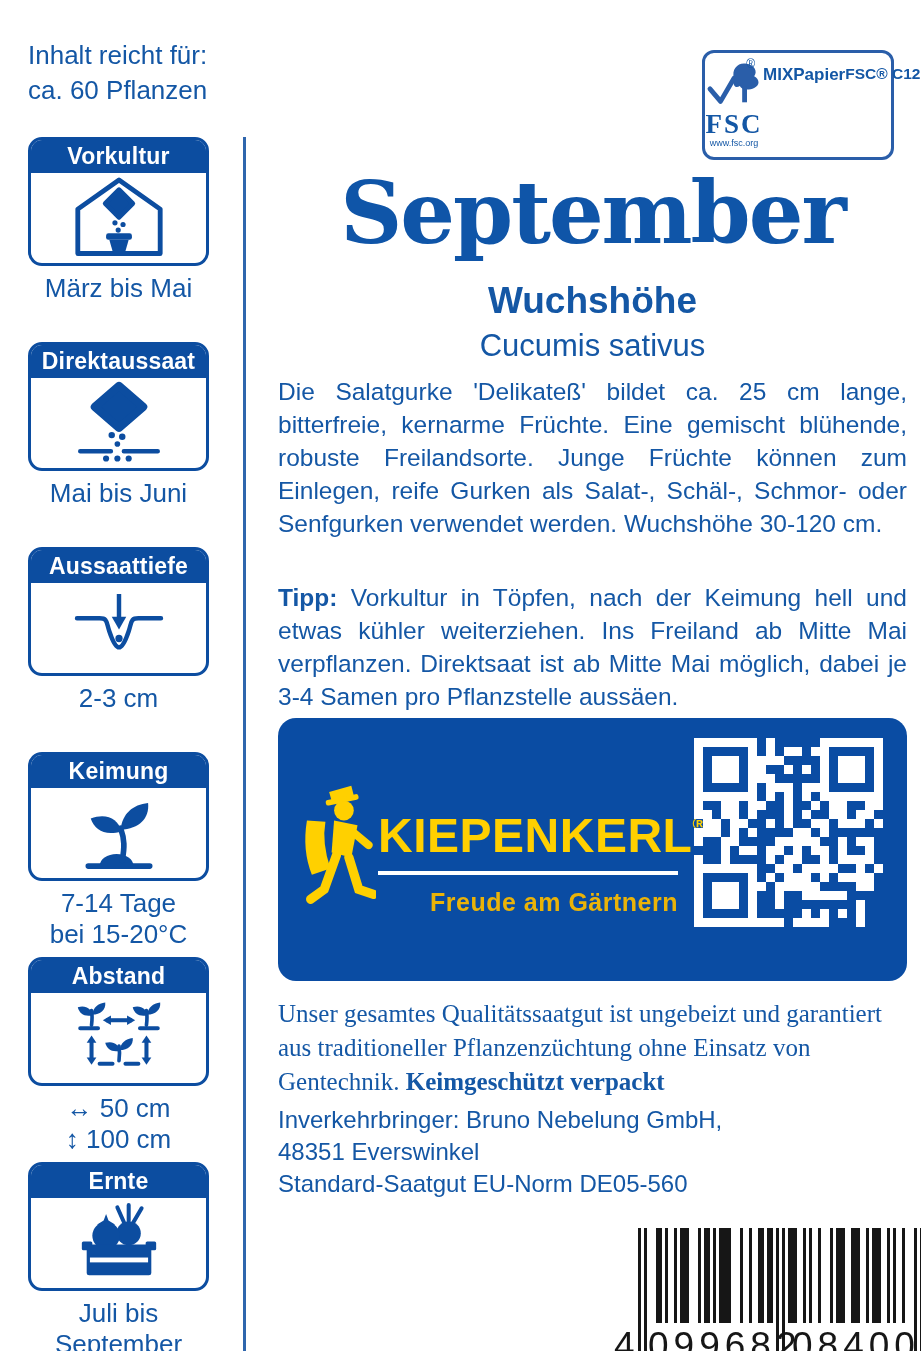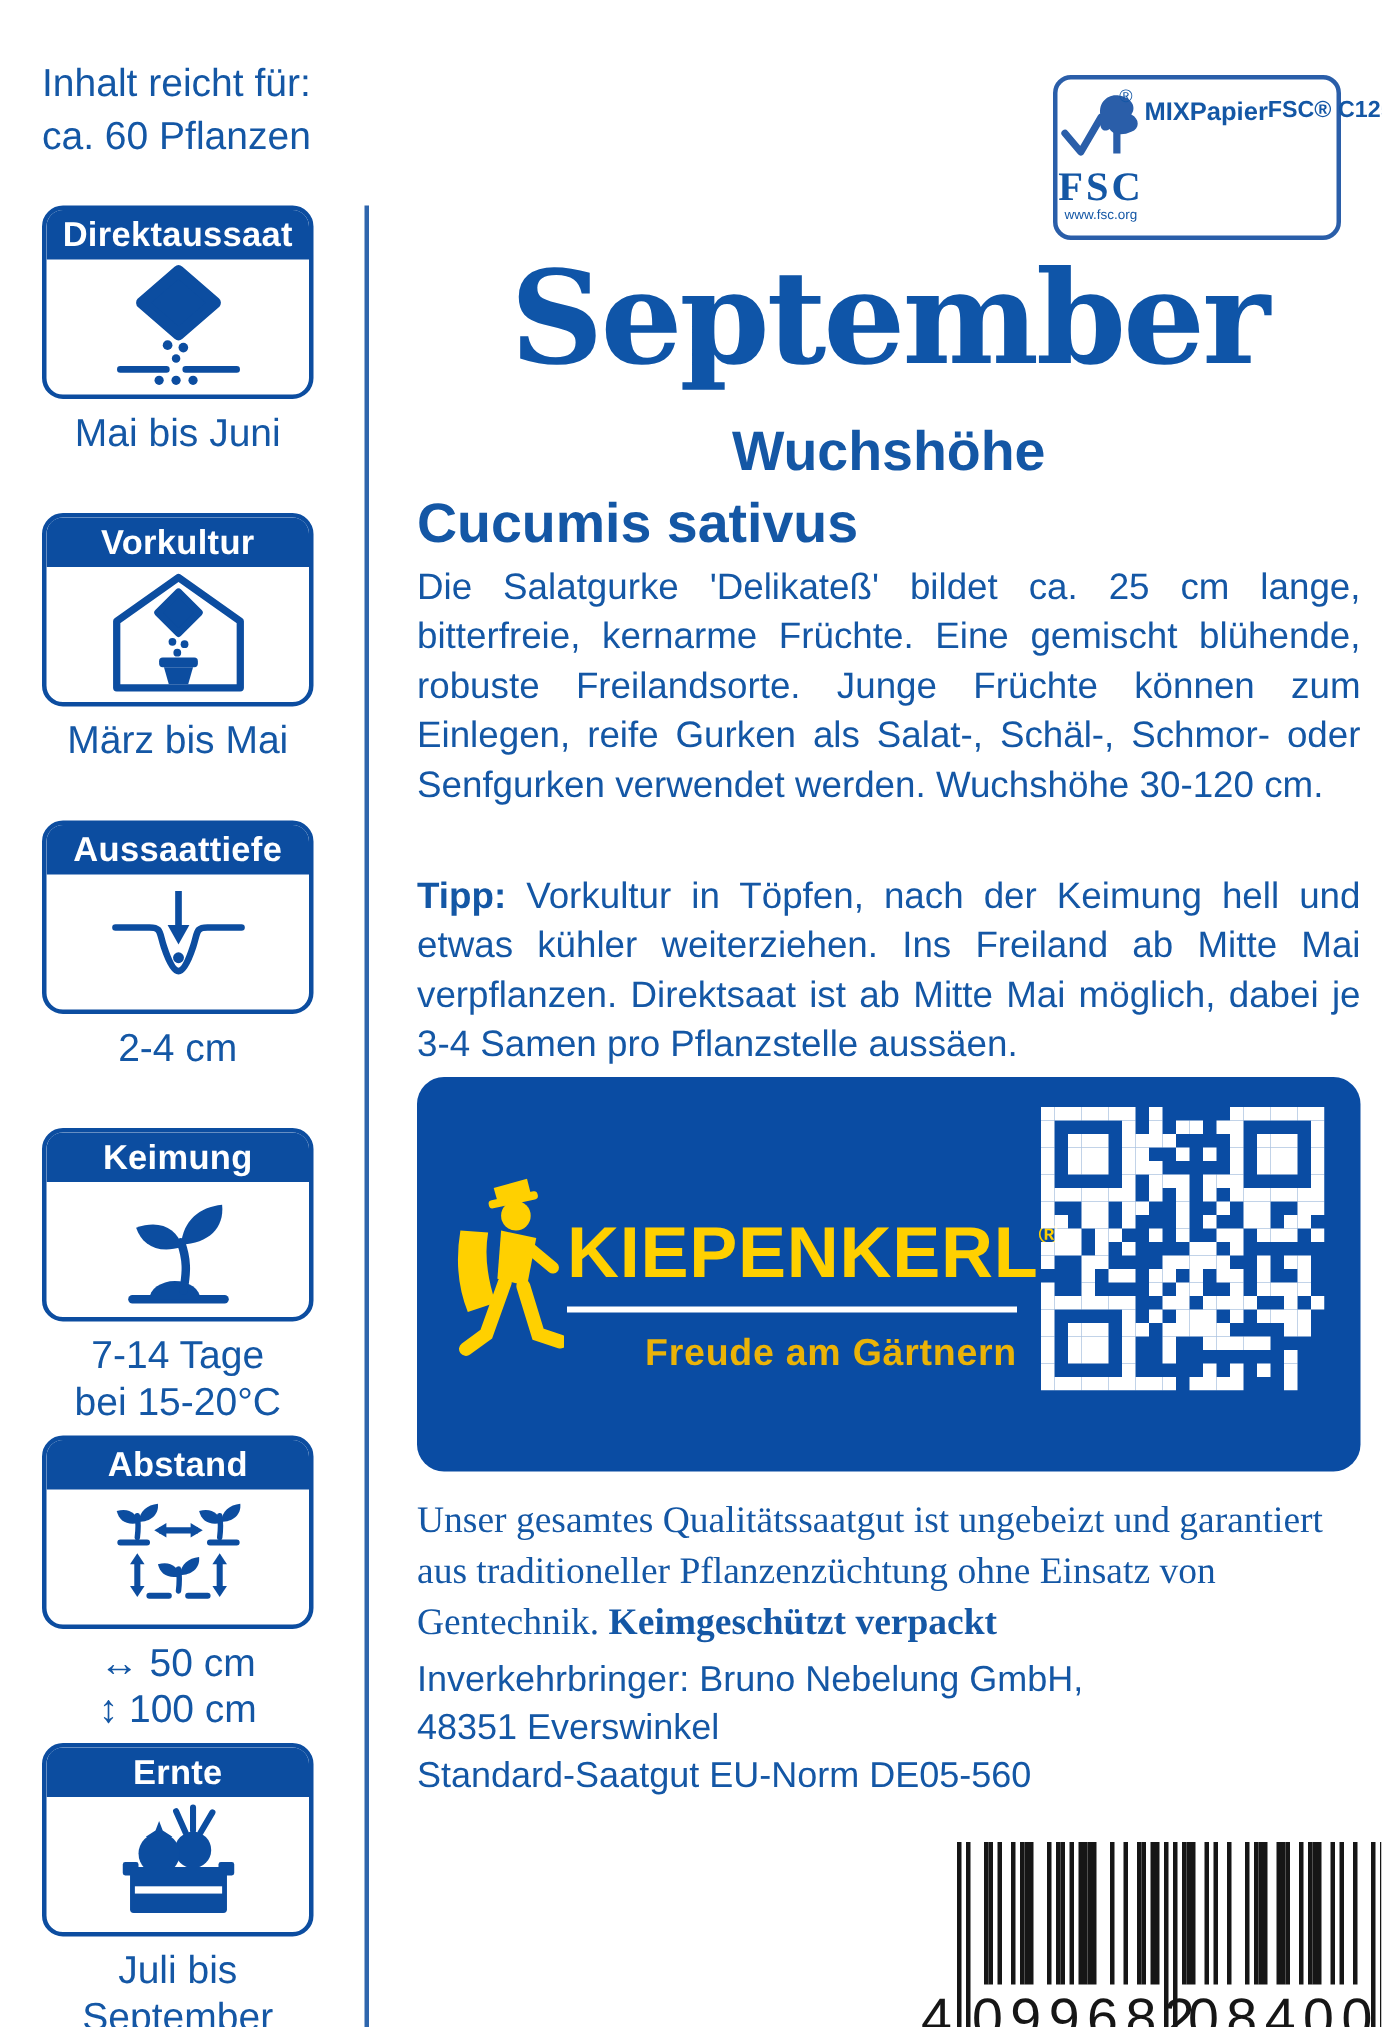--- a/index.html
+++ b/index.html
@@ -30,21 +30,21 @@
   .unit{height:205px;}
   .card{height:129px;border:3.5px solid var(--b);border-radius:14px;overflow:hidden;background:#fff;}
   .card-h{height:33px;background:var(--b);color:#fff;font-weight:700;font-size:23px;display:flex;align-items:center;justify-content:center;letter-spacing:0.2px;}
   .card-b{height:89px;display:flex;align-items:center;justify-content:center;}
   .caption{margin-top:7px;text-align:center;font-size:26px;line-height:31px;font-weight:500;white-space:pre-line;}
 
   
   .main{position:absolute;left:278px;top:0;width:629px;height:1351px;}
   .title{position:absolute;top:146px;width:100%;text-align:center;font-family:"DejaVu Serif",serif;font-weight:700;font-size:86px;line-height:1;letter-spacing:-2px;color:#0f55a8;}
   .variety{position:absolute;top:256px;width:100%;text-align:center;font-size:37px;font-weight:700;}
-  .botanical{position:absolute;top:304px;width:100%;text-align:left;font-size:37px;font-weight:700;}
+  .botanical{position:absolute;top:304px;width:100%;text-align:center;font-size:31px;font-weight:400;}
   .desc{position:absolute;top:351px;width:100%;font-size:24.5px;line-height:33px;text-align:justify;}
   .tip{position:absolute;top:557px;width:100%;font-size:24.5px;line-height:33px;text-align:justify;}
 
   
   .brandbox{position:absolute;top:694px;width:100%;height:263px;background:var(--boxb);border-radius:18px;}
   .man{position:absolute;left:24px;top:64px;}
   .brandtext{position:absolute;left:100px;top:94px;width:302px;}
   .brandname{font-size:48px;font-weight:700;color:var(--y);line-height:1;white-space:nowrap;letter-spacing:0.5px;}
   .reg{font-size:19px;vertical-align:22px;}
   .brandline{height:4px;background:#fff;margin-top:11px;width:300px;}
@@ -90,20 +90,38 @@
     <div class="fsc-right">
       <div class="mix">MIX</div>
       <div class="pap">Papier</div>
       <div class="lic">FSC® C125896</div>
     </div>
   </div>
 
   <div class="divider"></div>
 
   <div class="sidebar">
+
+    <div class="unit">
+      <div class="card">
+        <div class="card-h">Vorkultur</div>
+        <div class="card-b">
+          <svg class="ic" width="100" height="84" viewBox="0 0 120 104">
+            <path d="M60 5 L111 41 V96 H9 V41 Z" stroke="var(--b)" stroke-width="6" fill="none" stroke-linejoin="round"></path>
+            <path d="M60 17 L77 34 L60 51 L43 34 Z" fill="var(--b)" stroke="var(--b)" stroke-width="6" stroke-linejoin="round"></path>
+            <circle cx="55" cy="58" r="3.2" fill="var(--b)"></circle>
+              <circle cx="65" cy="60" r="3.2" fill="var(--b)"></circle>
+              <circle cx="59" cy="67" r="3.2" fill="var(--b)"></circle>
+            <rect x="44" y="71" width="32" height="8" rx="3" fill="var(--b)"></rect>
+            <path d="M48 79 H72 L68 93 H52 Z" fill="var(--b)"></path>
+          </svg>
+        </div>
+      </div>
+      <div class="caption">März bis Mai</div>
+    </div>
 
     <div class="unit">
       <div class="card">
         <div class="card-h">Direktaussaat</div>
         <div class="card-b">
           <svg class="ic" width="100" height="84" viewBox="0 0 120 104">
             <path d="M60 6 L90 32 L60 58 L30 32 Z" fill="var(--b)" stroke="var(--b)" stroke-width="10" stroke-linejoin="round"></path>
             <circle cx="51" cy="67" r="4" fill="var(--b)"></circle>
               <circle cx="64" cy="69" r="4" fill="var(--b)"></circle>
               <circle cx="58" cy="78" r="3.5" fill="var(--b)"></circle>
@@ -112,49 +130,31 @@
               <circle cx="58" cy="96" r="3.8" fill="var(--b)"></circle>
               <circle cx="72" cy="96" r="3.8" fill="var(--b)"></circle>
           </svg>
         </div>
       </div>
       <div class="caption">Mai bis Juni</div>
     </div>
 
     <div class="unit">
       <div class="card">
-        <div class="card-h">Vorkultur</div>
-        <div class="card-b">
-          <svg class="ic" width="100" height="84" viewBox="0 0 120 104">
-            <path d="M60 5 L111 41 V96 H9 V41 Z" stroke="var(--b)" stroke-width="6" fill="none" stroke-linejoin="round"></path>
-            <path d="M60 17 L77 34 L60 51 L43 34 Z" fill="var(--b)" stroke="var(--b)" stroke-width="6" stroke-linejoin="round"></path>
-            <circle cx="55" cy="58" r="3.2" fill="var(--b)"></circle>
-              <circle cx="65" cy="60" r="3.2" fill="var(--b)"></circle>
-              <circle cx="59" cy="67" r="3.2" fill="var(--b)"></circle>
-            <rect x="44" y="71" width="32" height="8" rx="3" fill="var(--b)"></rect>
-            <path d="M48 79 H72 L68 93 H52 Z" fill="var(--b)"></path>
-          </svg>
-        </div>
-      </div>
-      <div class="caption">März bis Mai</div>
-    </div>
-
-    <div class="unit">
-      <div class="card">
         <div class="card-h">Aussaattiefe</div>
         <div class="card-b">
           <svg class="ic" width="100" height="84" viewBox="0 0 120 104">
             <path d="M8 40 H36 C46 40 44 44 48 56 C52 68 56 76 60 76 C64 76 68 68 72 56 C76 44 74 40 84 40 H112" stroke="var(--b)" stroke-width="5.5" fill="none" stroke-linecap="round"></path>
             <path d="M60 10 V40" stroke="var(--b)" stroke-width="5.5"></path>
             <path d="M51 38 H69 L60 54 Z" fill="var(--b)"></path>
             <circle cx="60" cy="65" r="4.5" fill="var(--b)"></circle>
           </svg>
         </div>
       </div>
-      <div class="caption">2-4 cm</div>
+      <div class="caption">2-3 cm</div>
     </div>
 
     <div class="unit">
       <div class="card">
         <div class="card-h">Keimung</div>
         <div class="card-b">
           <svg class="ic" width="100" height="84" viewBox="0 0 120 104">
             <path d="M22 93 H98" stroke="var(--b)" stroke-width="7" stroke-linecap="round"></path>
             <path d="M36 93 A21 15 0 0 1 78 93 Z" fill="var(--b)"></path>
             <path d="M64 86 C67 70 67 60 62 46" stroke="var(--b)" stroke-width="7" fill="none" stroke-linecap="round"></path>

